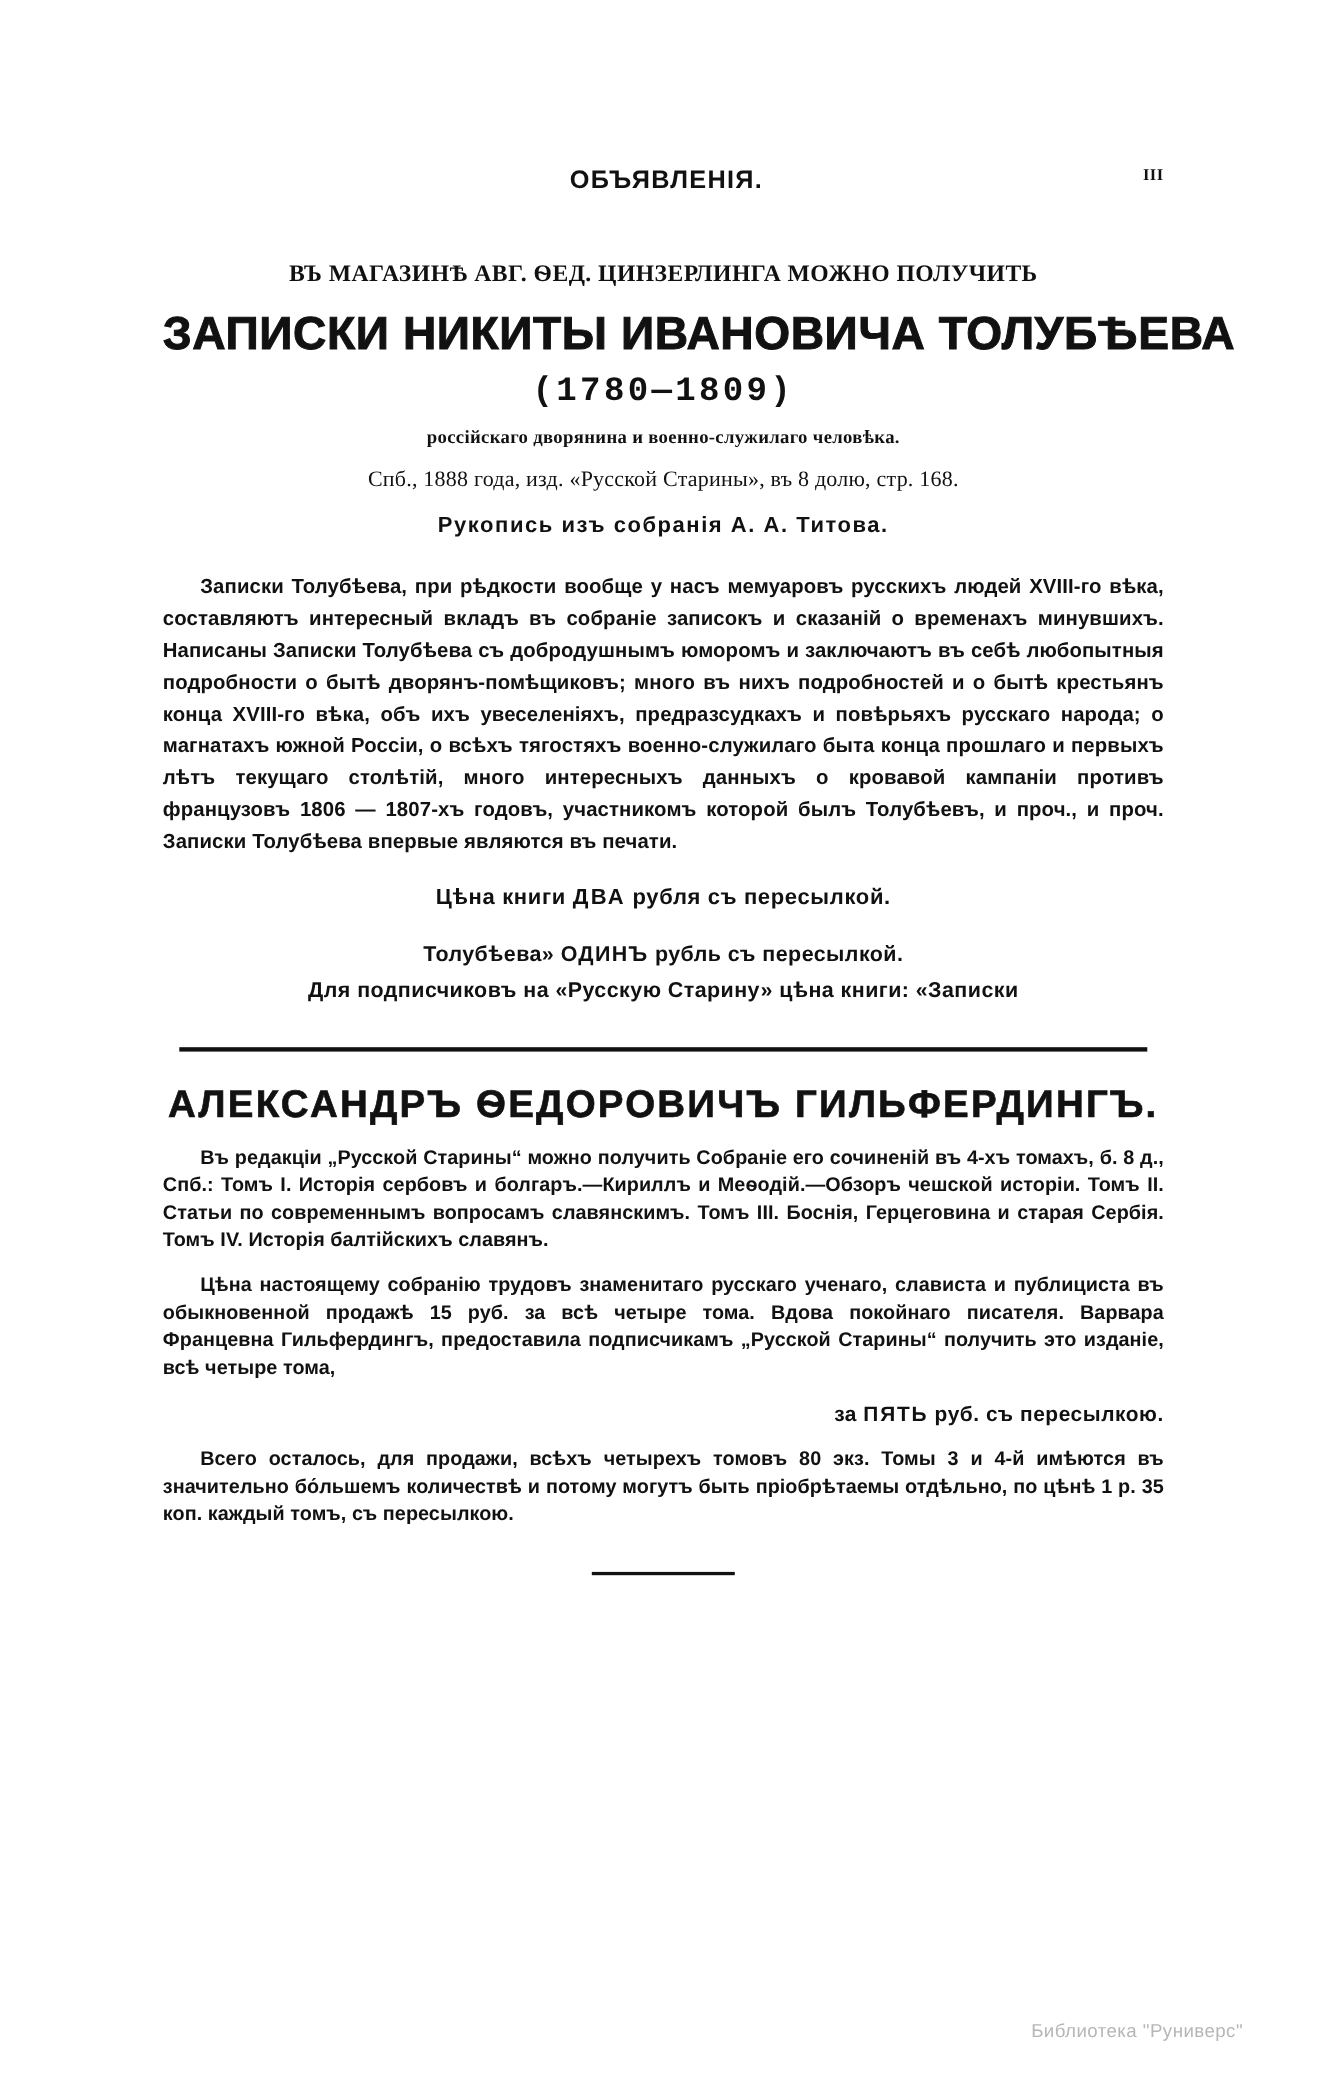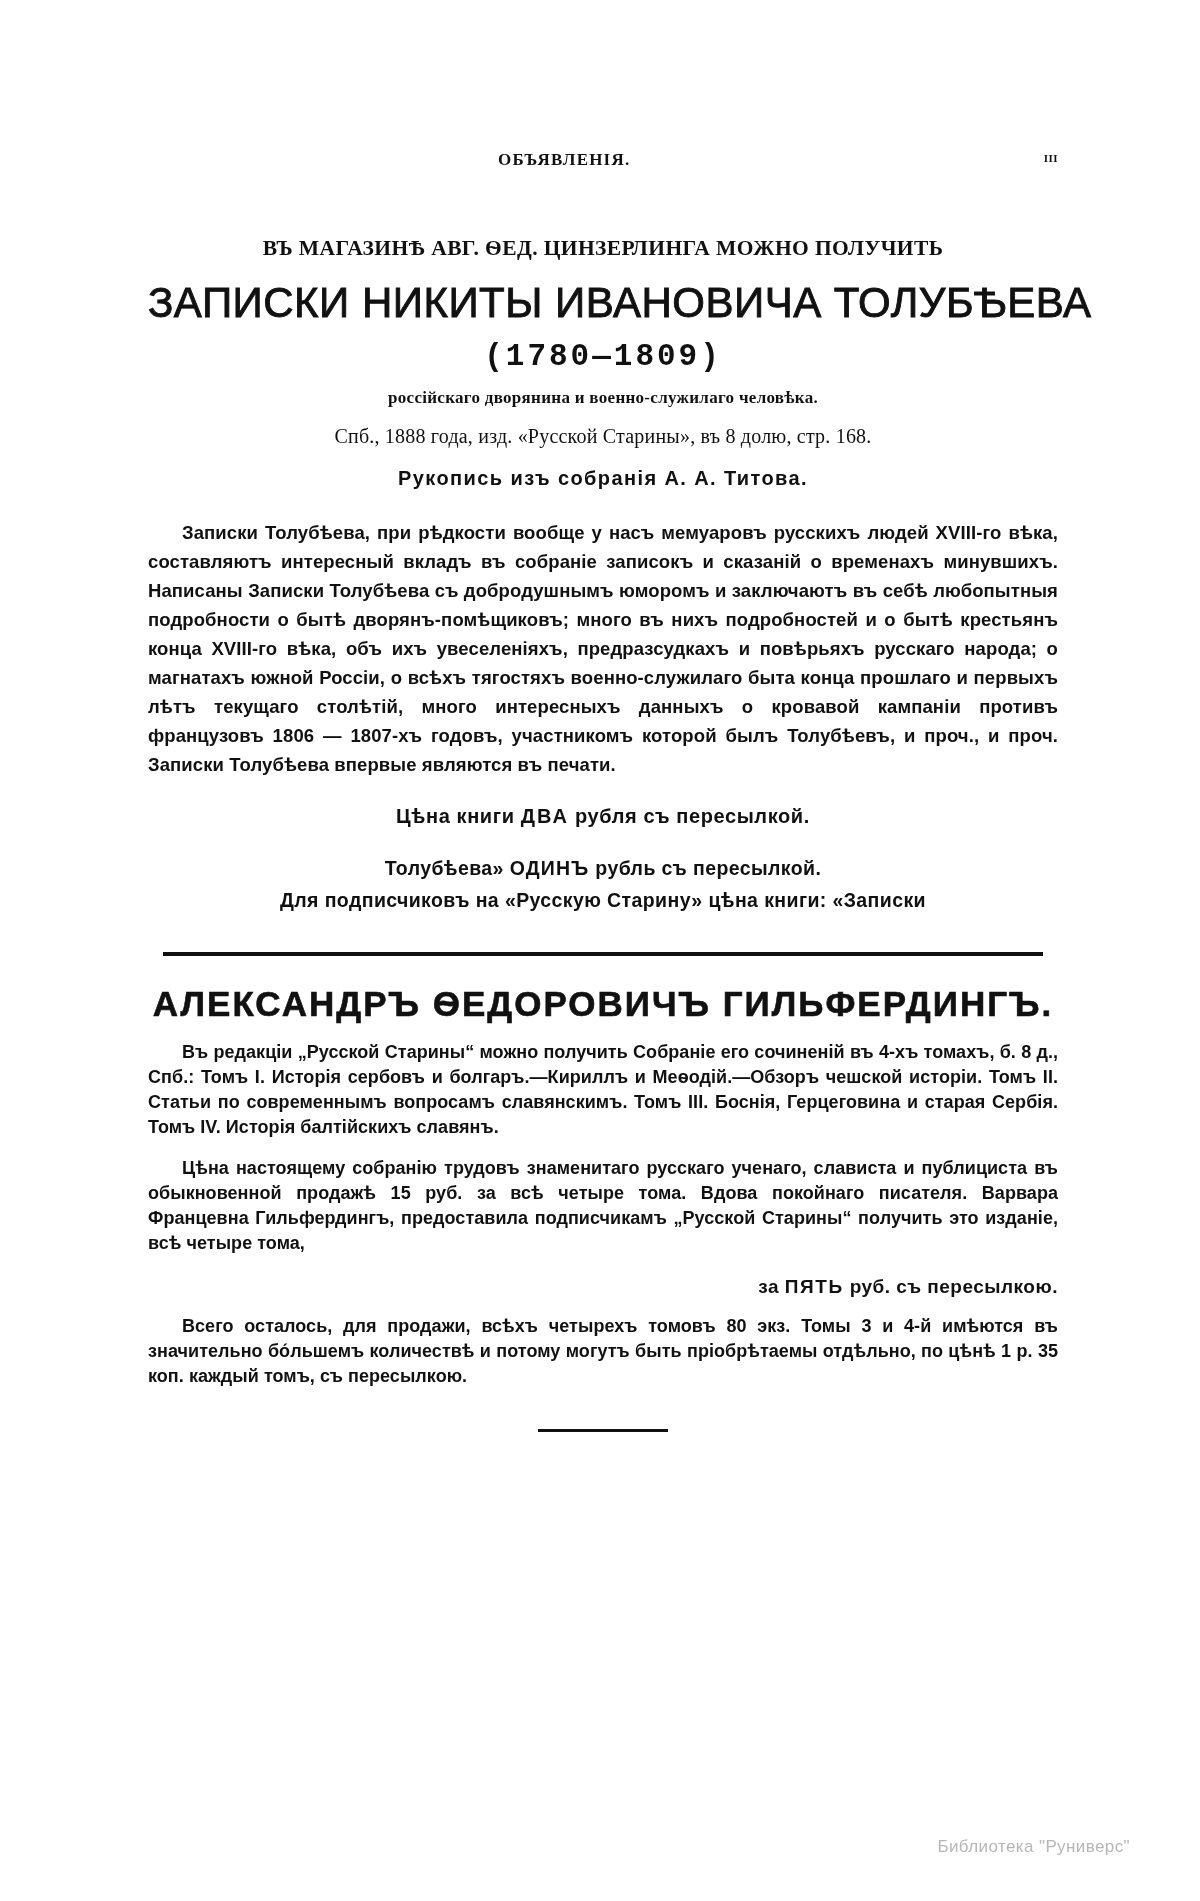--- a/index.html
+++ b/index.html
@@ -28,32 +28,32 @@
     width: 910px;
   }
 
   
   .runhead {
     position: relative;
     height: 34px;
   }
   .runhead-title {
     position: absolute;
-    left: 350px;
+    left: 370px;
     top: 0;
-    font-family: Liberation Serif, serif;
-    font-size: 17px;
+    font-family: Liberation Sans, sans-serif;
+    font-size: 23px;
     font-weight: bold;
     letter-spacing: 1.2px;
   }
   .runhead-page {
     position: absolute;
     right: 0;
     top: 2px;
-    font-size: 11px;
+    font-size: 15px;
     font-weight: bold;
     letter-spacing: 0.5px;
   }
 
   
   .ad1 {
     margin-top: 52px;
     text-align: center;
   }
   .line-store {
@@ -67,21 +67,21 @@
     margin-top: 26px;
     font-family: "Liberation Sans", sans-serif;
     font-size: 22px;
     font-weight: bold;
     letter-spacing: 5px;
   }
   .title-main {
     margin-top: 18px;
     font-family: "Liberation Sans", sans-serif;
     font-size: 42px;
-    font-weight: normal;
+    font-weight: bold;
     letter-spacing: 0.5px;
     -webkit-text-stroke: 0.9px #111;
     white-space: nowrap;
   }
   .title-years {
     margin-top: 12px;
     font-family: Liberation Mono, monospace;
     font-size: 31px;
     font-weight: bold;
     letter-spacing: 3px;

